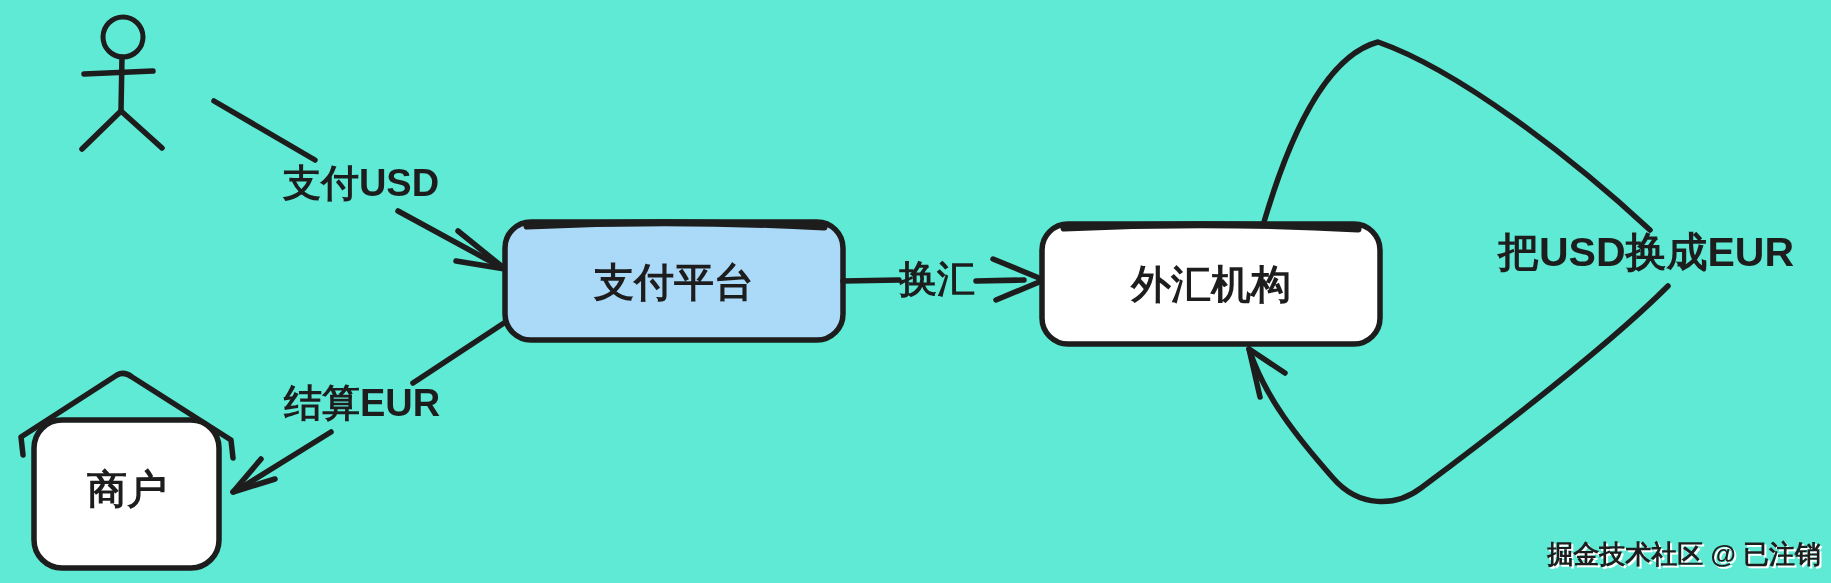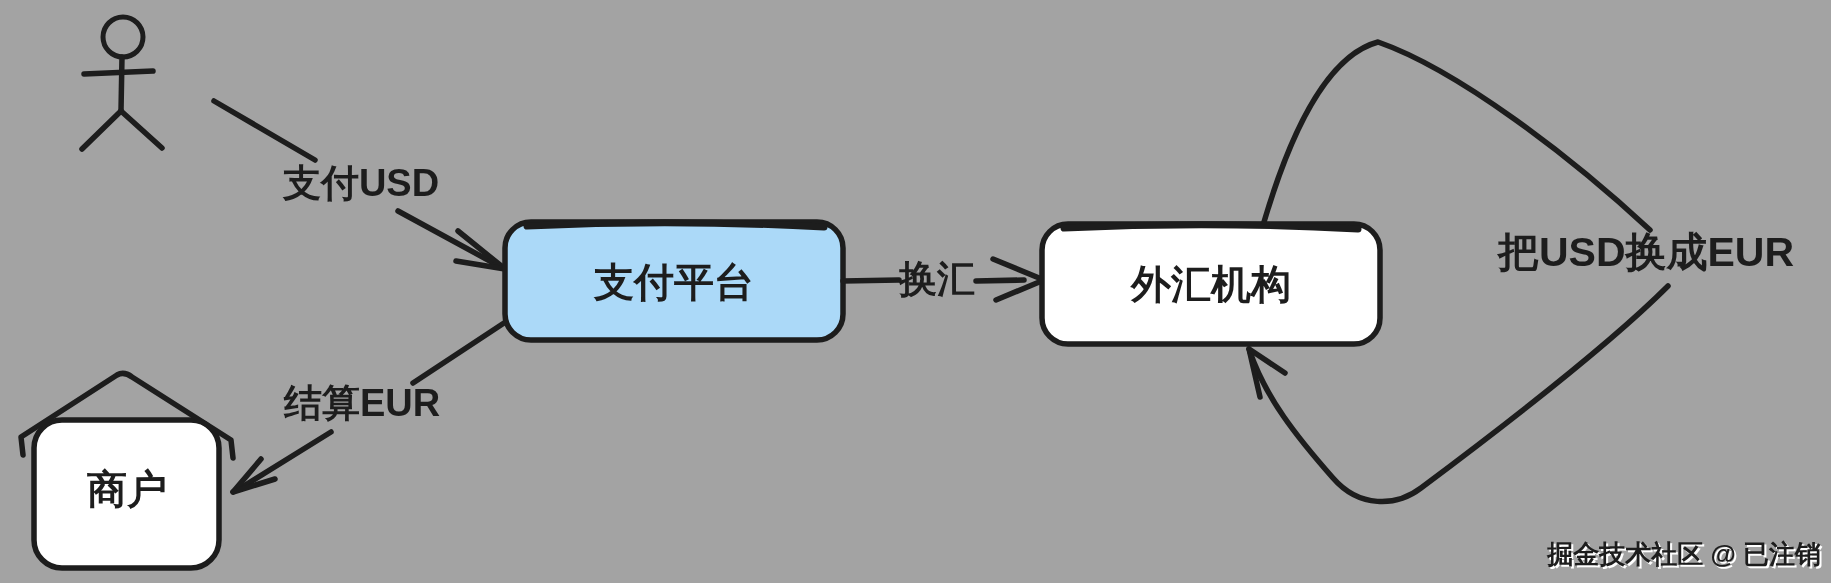--- a/index.html
+++ b/index.html
@@ -1,20 +1,20 @@
 <!DOCTYPE html>
 <html><head>
 <meta charset="utf-8">
 <style>
   html, body { margin: 0; padding: 0; background: #ffffff; }
   .canvas {
     position: relative;
     width: 1831px;
     height: 583px;
-    background: #a3a3a3;
+    background: #5eead4;
     overflow: hidden;
     font-family: "Liberation Sans", sans-serif;
   }
   svg { display: block; }
   .ink path, .ink circle {
     fill: none;
     stroke: #1d1d1d;
     stroke-width: 5.5;
     stroke-linecap: round;
     stroke-linejoin: round;

